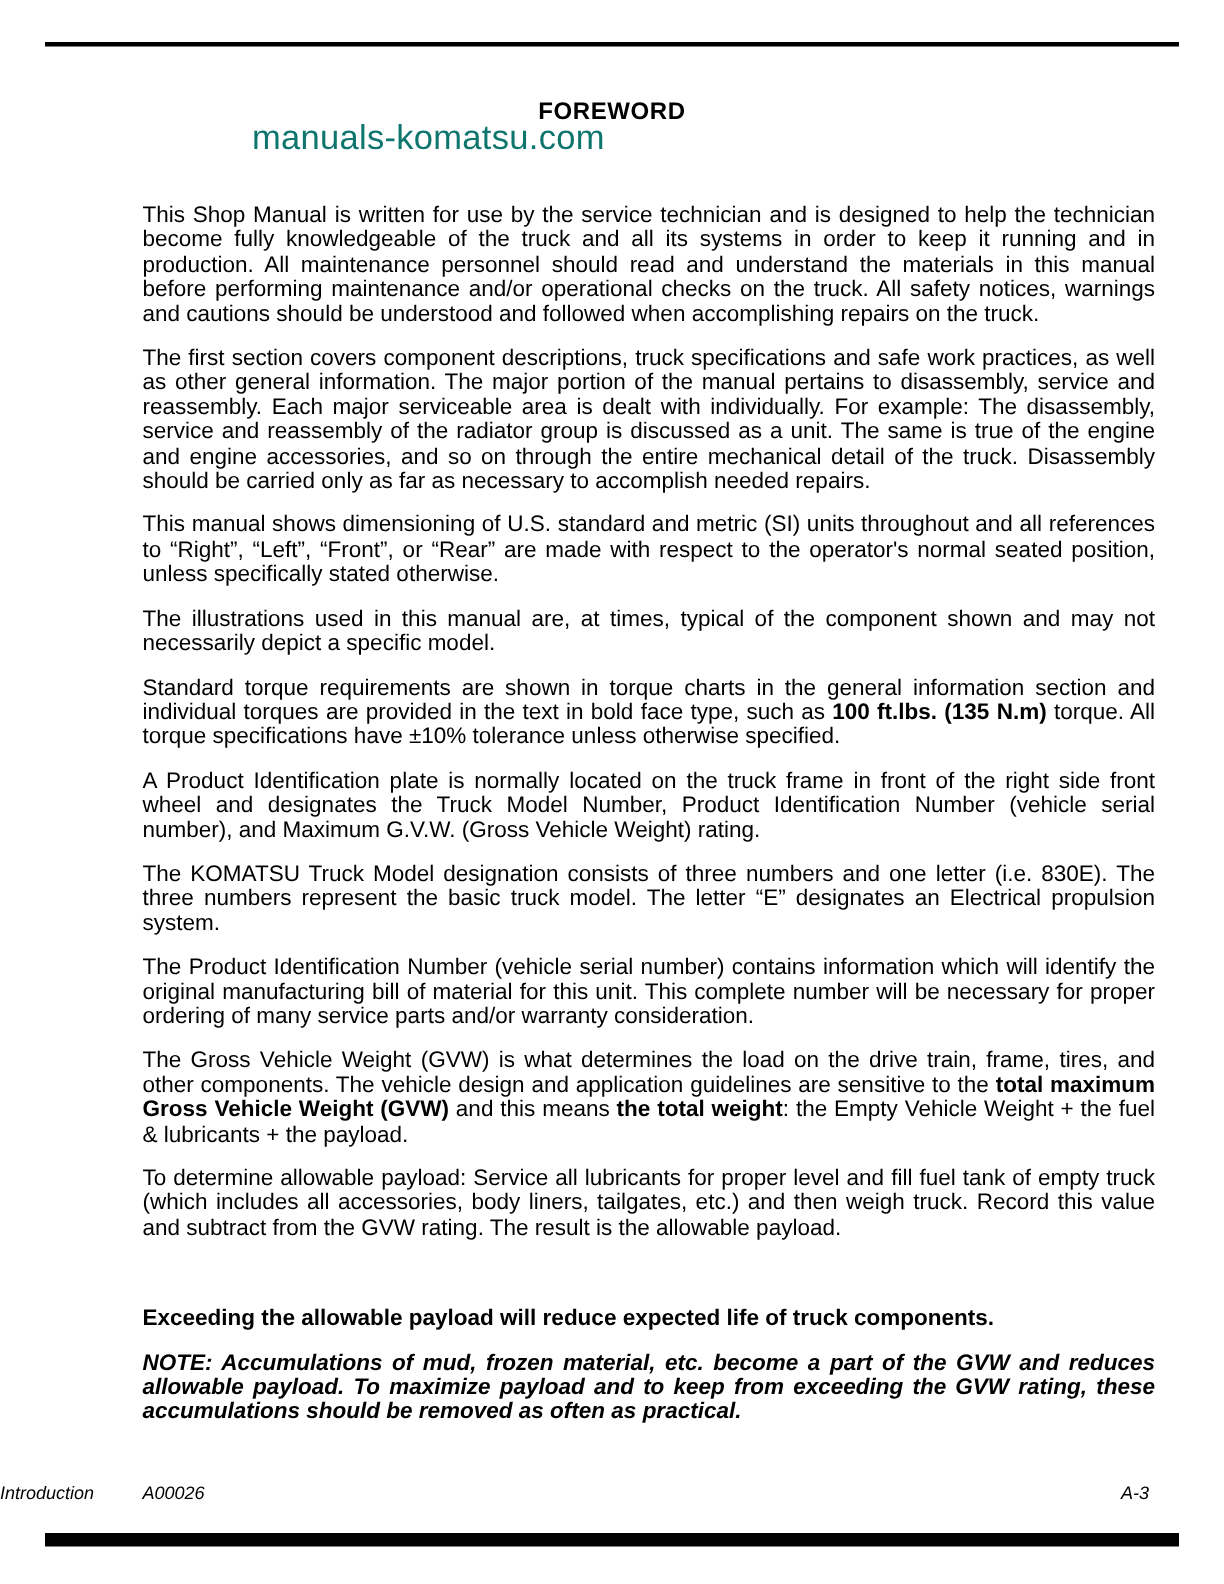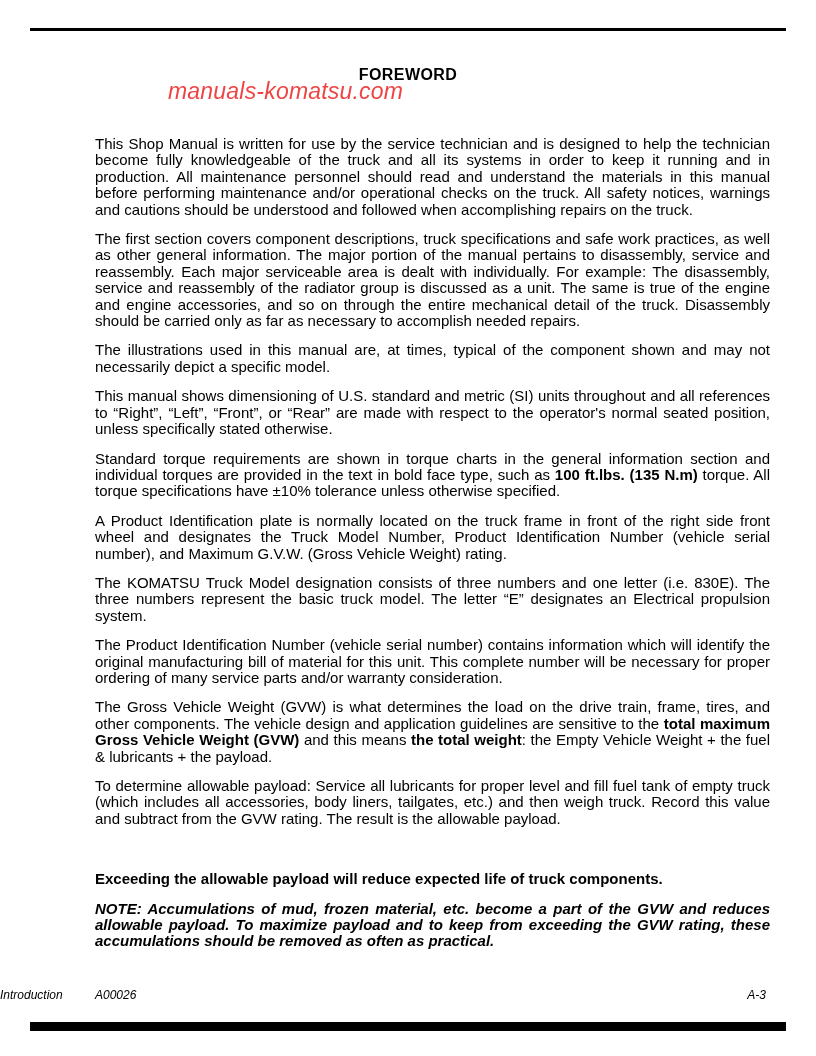--- a/index.html
+++ b/index.html
@@ -33,23 +33,22 @@
     margin: 0;
     font-size: 16px;
     font-weight: bold;
     letter-spacing: 0.4px;
   }
   .watermark {
     position: absolute;
     top: 78px;
     left: 168px;
     font-size: 23px;
-    color: #ef4444;
+    color: #0f766e;
     letter-spacing: 0.2px;
-    font-style: italic;
   }
   .content {
     position: absolute;
     top: 136px;
     left: 95px;
     width: 675px;
     font-size: 15px;
     line-height: 16.4px;
     text-align: justify;
   }
@@ -98,23 +97,23 @@
 
   <h1 class="title">FOREWORD</h1>
   <div class="watermark">manuals-komatsu.com</div>
 
   <div class="content">
 
     <p class="para">This Shop Manual is written for use by the service technician and is designed to help the technician become fully knowledgeable of the truck and all its systems in order to keep it running and in production. All maintenance personnel should read and understand the materials in this manual before performing maintenance and/or operational checks on the truck. All safety notices, warnings and cautions should be understood and followed when accomplishing repairs on the truck.</p>
 
     <p class="para">The first section covers component descriptions, truck specifications and safe work practices, as well as other general information. The major portion of the manual pertains to disassembly, service and reassembly. Each major serviceable area is dealt with individually. For example: The disassembly, service and reassembly of the radiator group is discussed as a unit. The same is true of the engine and engine accessories, and so on through the entire mechanical detail of the truck. Disassembly should be carried only as far as necessary to accomplish needed repairs.</p>
 
+    <p class="para">This manual shows dimensioning of U.S. standard and metric (SI) units throughout and all references to “Right”, “Left”, “Front”, or “Rear” are made with respect to the operator's normal seated position, unless specifically stated otherwise.</p>
+
     <p class="para">The illustrations used in this manual are, at times, typical of the component shown and may not necessarily depict a specific model.</p>
-
-    <p class="para">This manual shows dimensioning of U.S. standard and metric (SI) units throughout and all references to “Right”, “Left”, “Front”, or “Rear” are made with respect to the operator's normal seated position, unless specifically stated otherwise.</p>
 
     <p class="para"><span>Standard torque requirements are shown in torque charts in the general information section and individual torques are provided in the text in bold face type, such as </span><span class="b">100 ft.lbs. (135 N.m)</span><span> torque. All torque specifications have ±10% tolerance unless otherwise specified.</span></p>
 
     <p class="para">A Product Identification plate is normally located on the truck frame in front of the right side front wheel and designates the Truck Model Number, Product Identification Number (vehicle serial number), and Maximum G.V.W. (Gross Vehicle Weight) rating.</p>
 
     <p class="para">The KOMATSU Truck Model designation consists of three numbers and one letter (i.e. 830E). The three numbers represent the basic truck model. The letter “E” designates an Electrical propulsion system.</p>
 
     <p class="para">The Product Identification Number (vehicle serial number) contains information which will identify the original manufacturing bill of material for this unit. This complete number will be necessary for proper ordering of many service parts and/or warranty consideration.</p>
 
     <p class="para"><span>The Gross Vehicle Weight (GVW) is what determines the load on the drive train, frame, tires, and other components. The vehicle design and application guidelines are sensitive to the </span><span class="b">total maximum Gross Vehicle Weight (GVW)</span><span> and this means </span><span class="b">the total weight</span><span>: the Empty Vehicle Weight + the fuel &amp; lubricants + the payload.</span></p>

